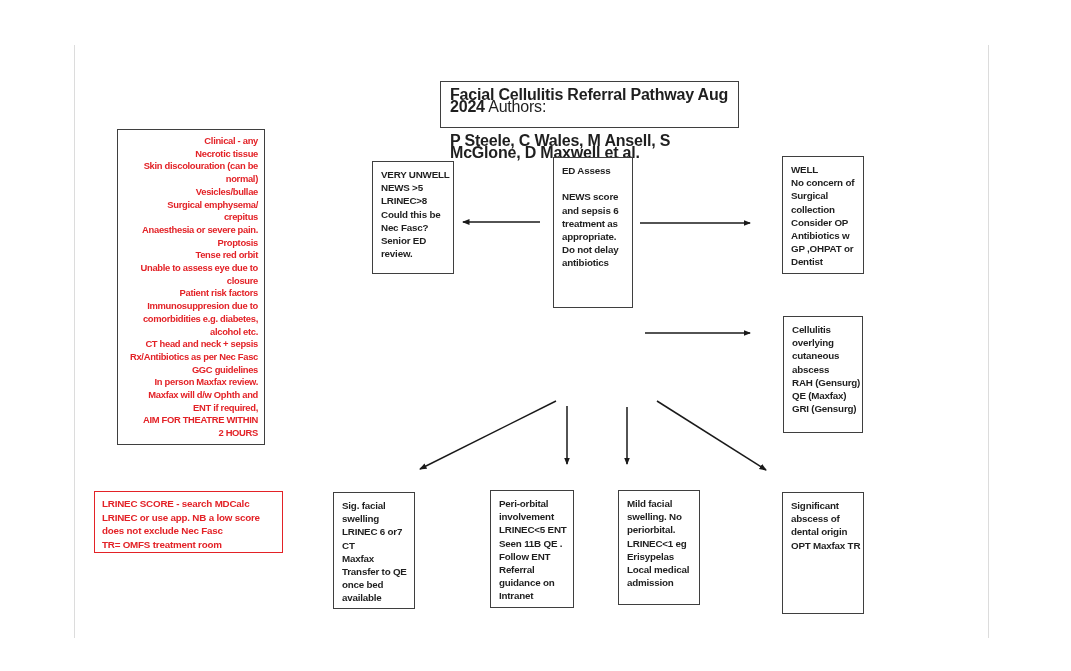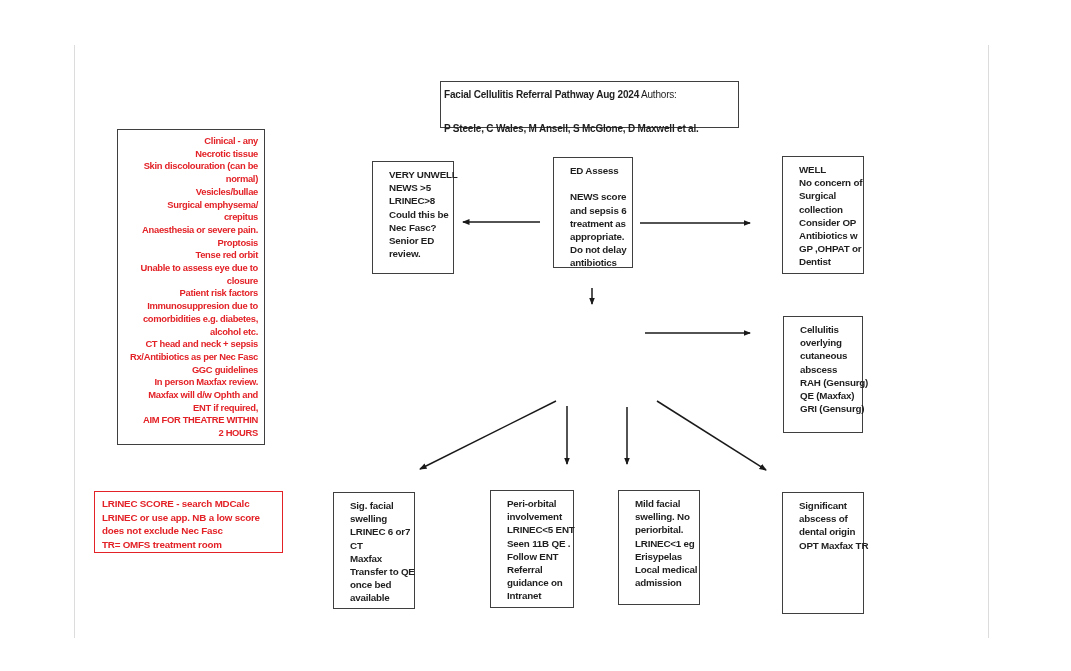--- a/index.html
+++ b/index.html
@@ -13,30 +13,30 @@
   }
   .page-edge{position:absolute; top:45px; width:1px; height:593px; background:var(--page-edge);}
   .page-edge.left{left:74px;}
   .page-edge.right{left:988px;}
   .arrows{position:absolute; left:0; top:0; width:1071px; height:671px; pointer-events:none;}
   .box{
     position:absolute; box-sizing:border-box; background:#fff;
     border:1px solid var(--border-dark);
     color:var(--ink); font-weight:700;
     font-size:9.8px; line-height:13.2px; letter-spacing:-0.2px;
-    padding:6px 16px; white-space:pre; overflow:visible;
+    padding:6px 8px; white-space:pre; overflow:visible;
   }
   .box.red-text{color:var(--alert);}
   .box.red-border{border-color:var(--border-red);}
-  .title-box{left:440px; top:81px; width:299px; height:47px; font-size:10px; line-height:12px; white-space:normal; padding:7px 3px;}
+  .title-box{left:440px; top:81px; width:299px; height:47px; font-size:16px; line-height:12px; white-space:normal; padding:7px 9px;}
   .title-box .line2{margin-top:22px; font-weight:700;}
   .title-box .authors-label{font-weight:400;}
   .clinical-box{left:117px; top:129px; width:148px; height:316px; font-size:9.4px; line-height:12.7px; letter-spacing:-0.3px; padding:5px 6px;text-align:right;}
   .very-unwell-box{left:372px; top:161px; width:82px; height:113px;}
-  .ed-assess-box{left:553px; top:157px; width:80px; height:111px;}
+  .ed-assess-box{left:553px; top:157px; width:80px; height:151px;}
   .well-box{left:782px; top:156px; width:82px; height:118px;}
   .unwell-box{left:553px; top:315px; width:84px; height:80px;}
   .cutaneous-box{left:783px; top:316px; width:80px; height:117px;}
   .lrinec-box{left:94px; top:491px; width:189px; height:62px; line-height:13.5px; padding:5px 7px;}
   .sig-facial-box{left:333px; top:492px; width:82px; height:117px;}
   .peri-orbital-box{left:490px; top:490px; width:84px; height:118px;}
   .mild-facial-box{left:618px; top:490px; width:82px; height:115px;}
   .dental-box{left:782px; top:492px; width:82px; height:122px;}
 </style>
 </head>

